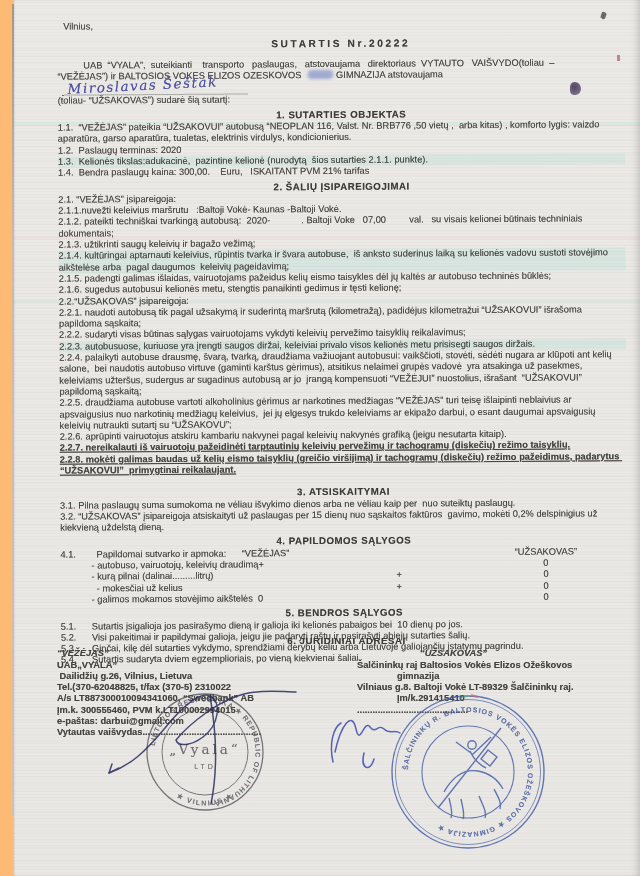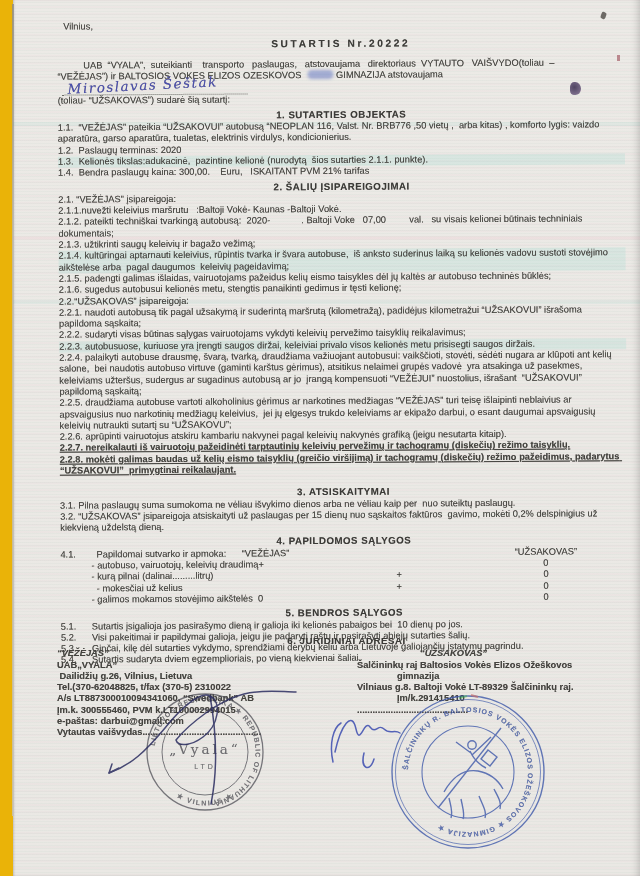--- a/index.html
+++ b/index.html
@@ -1,18 +1,18 @@
 <!DOCTYPE html>
 <html><head>
 <meta charset="utf-8">
 <style>
   html,body{margin:0;padding:0;background:#fdfdfc;}
   .page{position:relative;width:640px;height:876px;overflow:hidden;
     font-family:"Liberation Sans",sans-serif;font-size:9.3px;line-height:11.3px;color:#44433f;
-    background:#eab308;}
+    background:#fdba74;}
   .paper{position:absolute;left:13px;top:0;right:0;bottom:0;
     background:
       repeating-linear-gradient(0deg, rgba(120,170,150,0.055) 0 1px, rgba(0,0,0,0) 1px 3px),
       repeating-linear-gradient(0deg, rgba(220,120,160,0.035) 0 2px, rgba(0,0,0,0) 2px 7px),
       linear-gradient(#eceae6,#eae8e4);
     box-shadow:inset -7px 0 9px -6px rgba(0,0,0,.22), inset 2px 0 3px -2px rgba(0,0,0,.35);}
   .edge-line{position:absolute;left:12px;top:4px;bottom:60px;width:2px;background:linear-gradient(#8f8c86,#bdbab4 30%,#c6c3bd);opacity:.8;}
   .content{position:absolute;left:13px;top:0;width:627px;padding:20px 16px 0 44px;box-sizing:border-box;transform:rotate(-0.35deg);transform-origin:50% 0;}
   .txt{text-shadow:0 0 .5px rgba(80,78,74,.55);}
   .city{margin-left:6px;}

